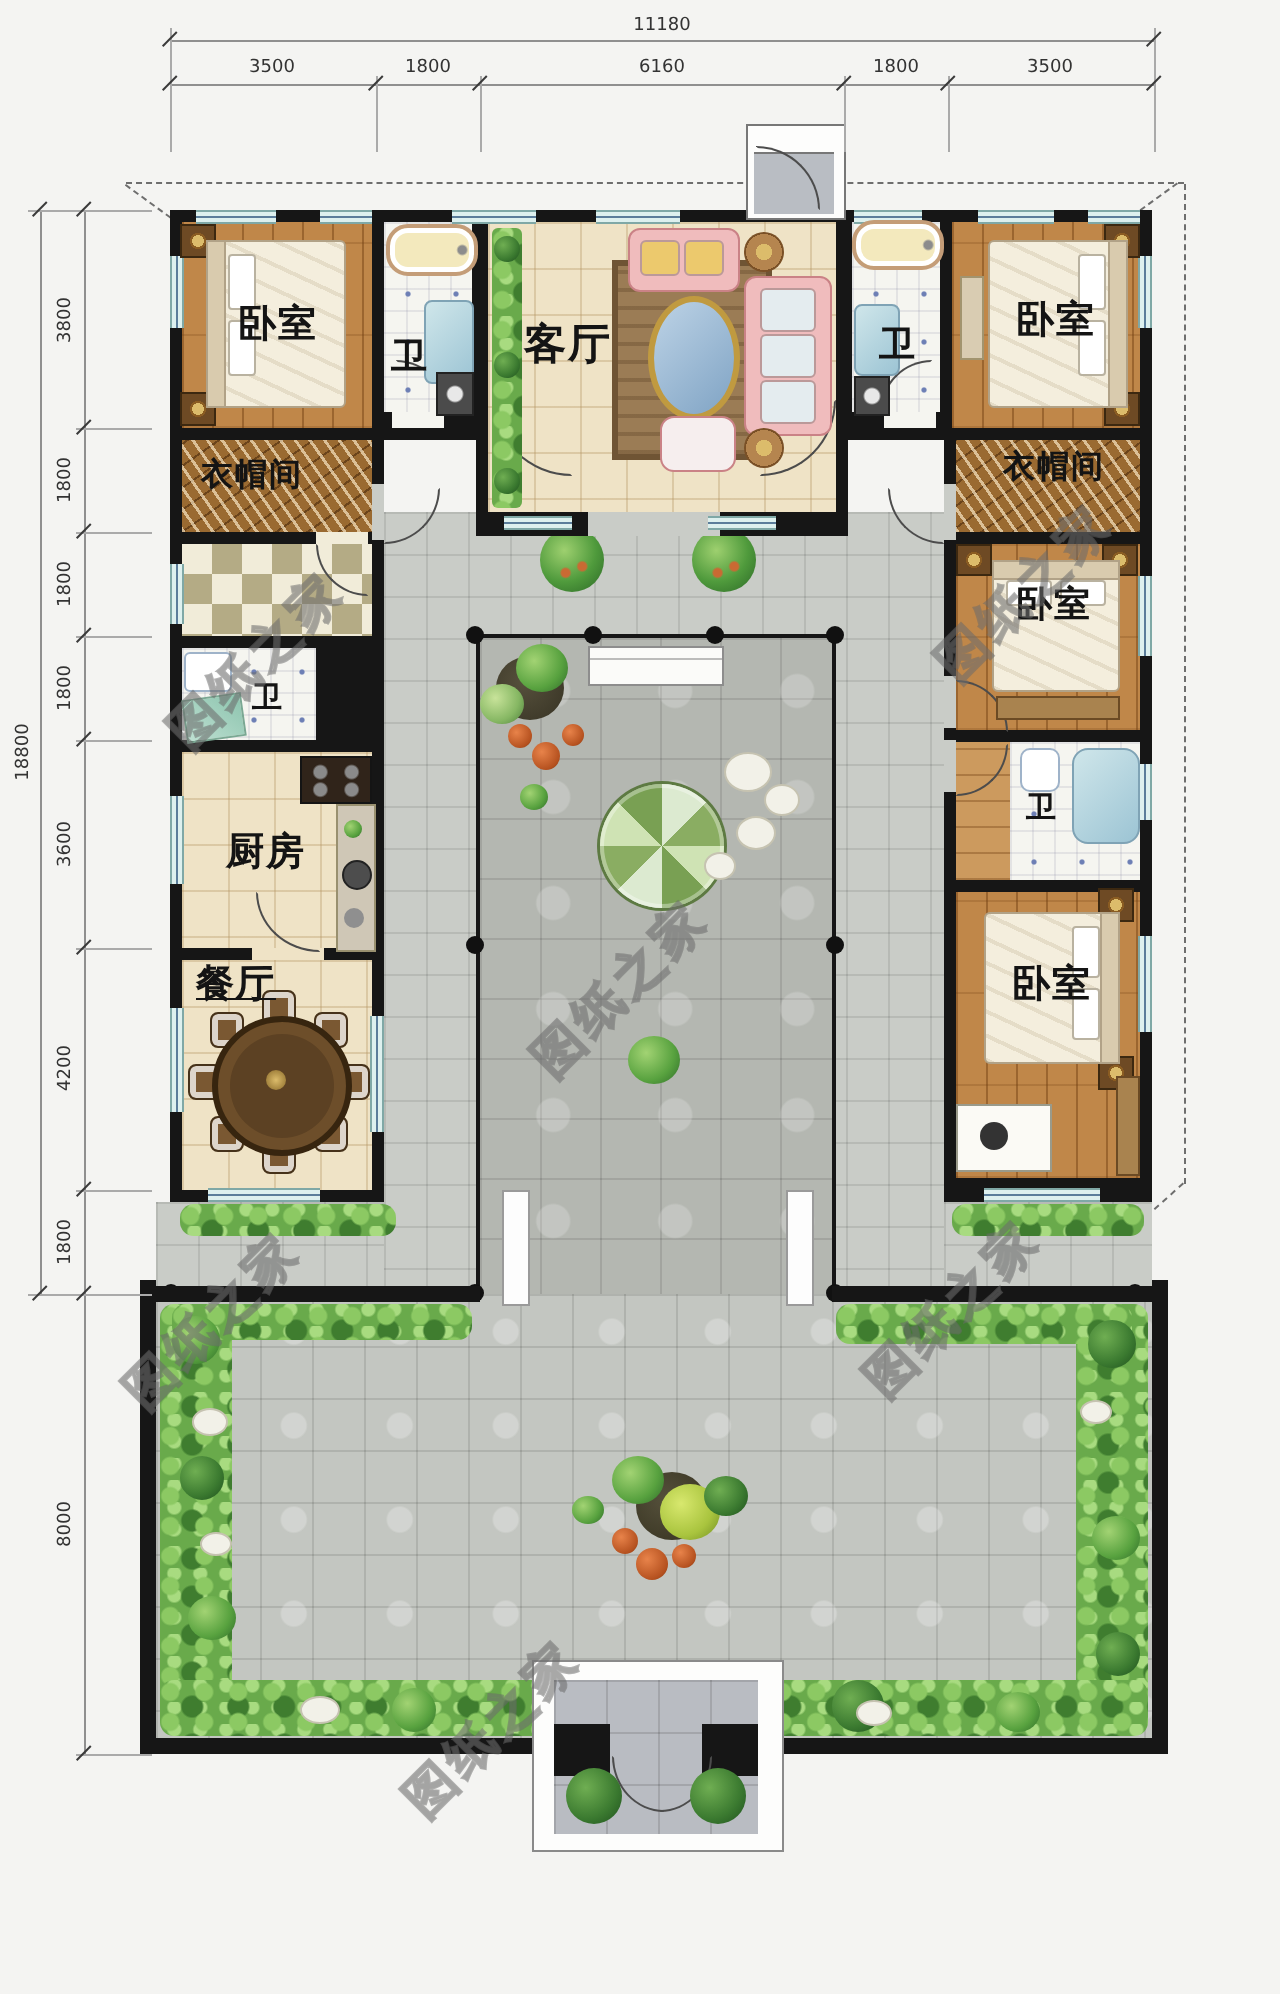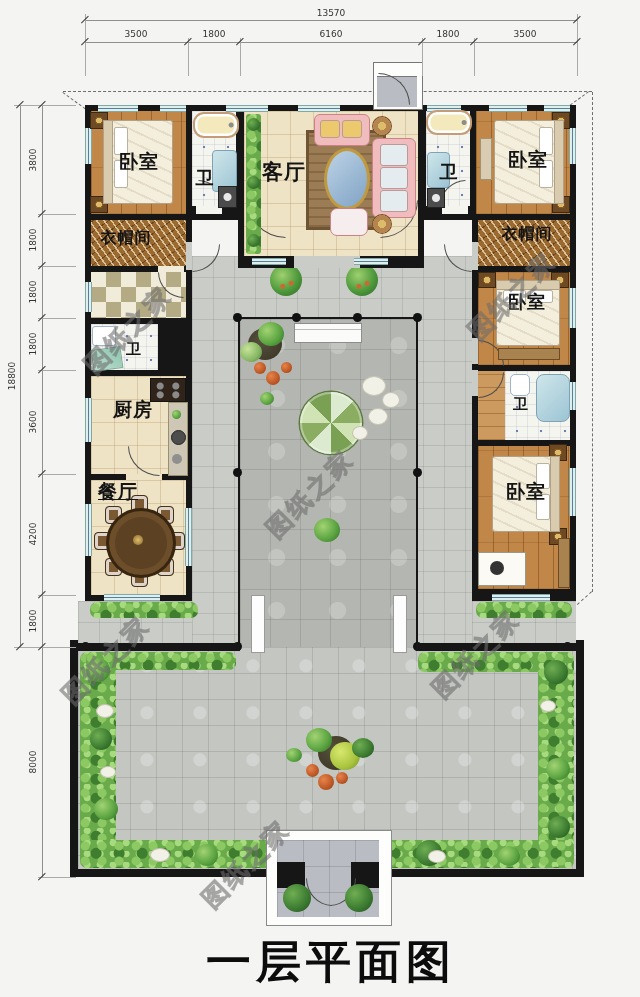--- a/index.html
+++ b/index.html
@@ -368,21 +368,21 @@
   <div class="bush dark" style="left:345px;top:884px;width:28px;height:28px;"></div>
 
   <div class="rl" style="left:139px;top:162px;font-size:19px;">卧室</div>
   <div class="rl" style="left:205px;top:178px;font-size:18px;">卫</div>
   <div class="rl" style="left:284px;top:172px;font-size:21px;">客厅</div>
   <div class="rl" style="left:449px;top:172px;font-size:18px;">卫</div>
   <div class="rl" style="left:528px;top:160px;font-size:19px;">卧室</div>
   <div class="rl" style="left:126px;top:238px;font-size:16px;">衣帽间</div>
   <div class="rl" style="left:527px;top:234px;font-size:16px;">衣帽间</div>
   <div class="rl" style="left:134px;top:349px;font-size:15px;">卫</div>
-  <div class="rl" style="left:133px;top:410px;font-size:19px;">厨房</div>
+  <div class="rl" style="left:133px;top:426px;font-size:19px;">厨房</div>
   <div class="rl" style="left:118px;top:492px;font-size:19px;text-decoration:underline;">餐厅</div>
   <div class="rl" style="left:527px;top:302px;font-size:18px;">卧室</div>
   <div class="rl" style="left:521px;top:404px;font-size:15px;">卫</div>
   <div class="rl" style="left:526px;top:492px;font-size:19px;">卧室</div>
 
   <div class="wm" style="left:128px;top:330px;">图纸之家</div>
   <div class="wm" style="left:512px;top:296px;">图纸之家</div>
   <div class="wm" style="left:310px;top:494px;">图纸之家</div>
   <div class="wm" style="left:106px;top:660px;">图纸之家</div>
   <div class="wm" style="left:476px;top:654px;">图纸之家</div>
@@ -397,21 +397,21 @@
   <div class="ext" style="left:474px;top:38px;width:1px;height:38px;"></div>
   <div class="ext" style="left:577px;top:14px;width:1px;height:62px;"></div>
   <div class="tick" style="left:80px;top:19px;"></div>
   <div class="tick" style="left:572px;top:19px;"></div>
   <div class="tick" style="left:80px;top:41px;"></div>
   <div class="tick" style="left:183px;top:41px;"></div>
   <div class="tick" style="left:235px;top:41px;"></div>
   <div class="tick" style="left:417px;top:41px;"></div>
   <div class="tick" style="left:469px;top:41px;"></div>
   <div class="tick" style="left:572px;top:41px;"></div>
-  <div class="dimtext" style="left:331px;top:13px;">13570</div>
+  <div class="dimtext" style="left:331px;top:13px;">11180</div>
   <div class="dimtext" style="left:136px;top:34px;">3500</div>
   <div class="dimtext" style="left:214px;top:34px;">1800</div>
   <div class="dimtext" style="left:331px;top:34px;">6160</div>
   <div class="dimtext" style="left:448px;top:34px;">1800</div>
   <div class="dimtext" style="left:525px;top:34px;">3500</div>
 
   <div class="dl" style="left:20px;top:105px;width:1px;height:542px;"></div>
   <div class="dl" style="left:42px;top:105px;width:1px;height:772px;"></div>
   <div class="ext" style="left:14px;top:105px;width:62px;height:1px;"></div>
   <div class="ext" style="left:38px;top:214px;width:38px;height:1px;"></div>
@@ -436,15 +436,14 @@
   <div class="dimtext v" style="left:12px;top:376px;">18800</div>
   <div class="dimtext v" style="left:33px;top:160px;">3800</div>
   <div class="dimtext v" style="left:33px;top:240px;">1800</div>
   <div class="dimtext v" style="left:33px;top:292px;">1800</div>
   <div class="dimtext v" style="left:33px;top:344px;">1800</div>
   <div class="dimtext v" style="left:33px;top:422px;">3600</div>
   <div class="dimtext v" style="left:33px;top:534px;">4200</div>
   <div class="dimtext v" style="left:33px;top:621px;">1800</div>
   <div class="dimtext v" style="left:33px;top:762px;">8000</div>
 
-  <div class="title">一层平面图</div>
 
 </div>
 
 </body></html>

